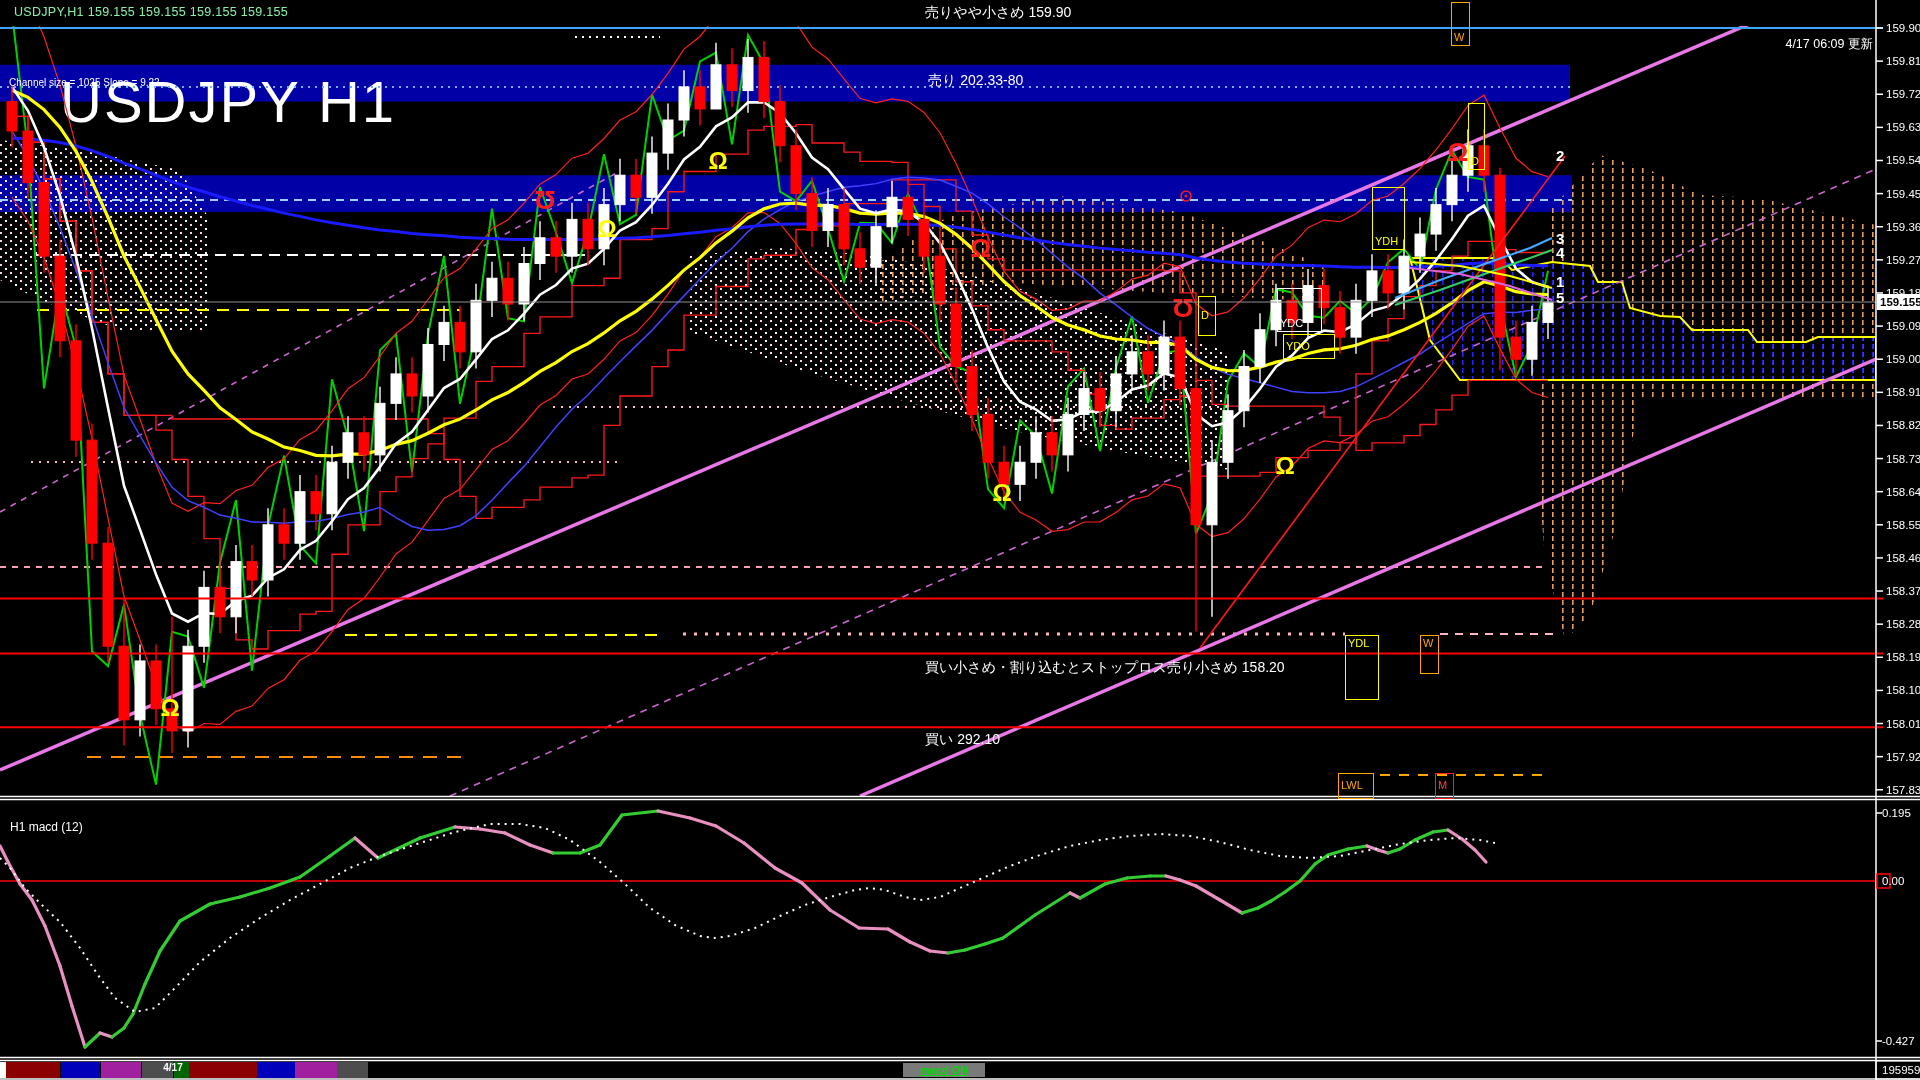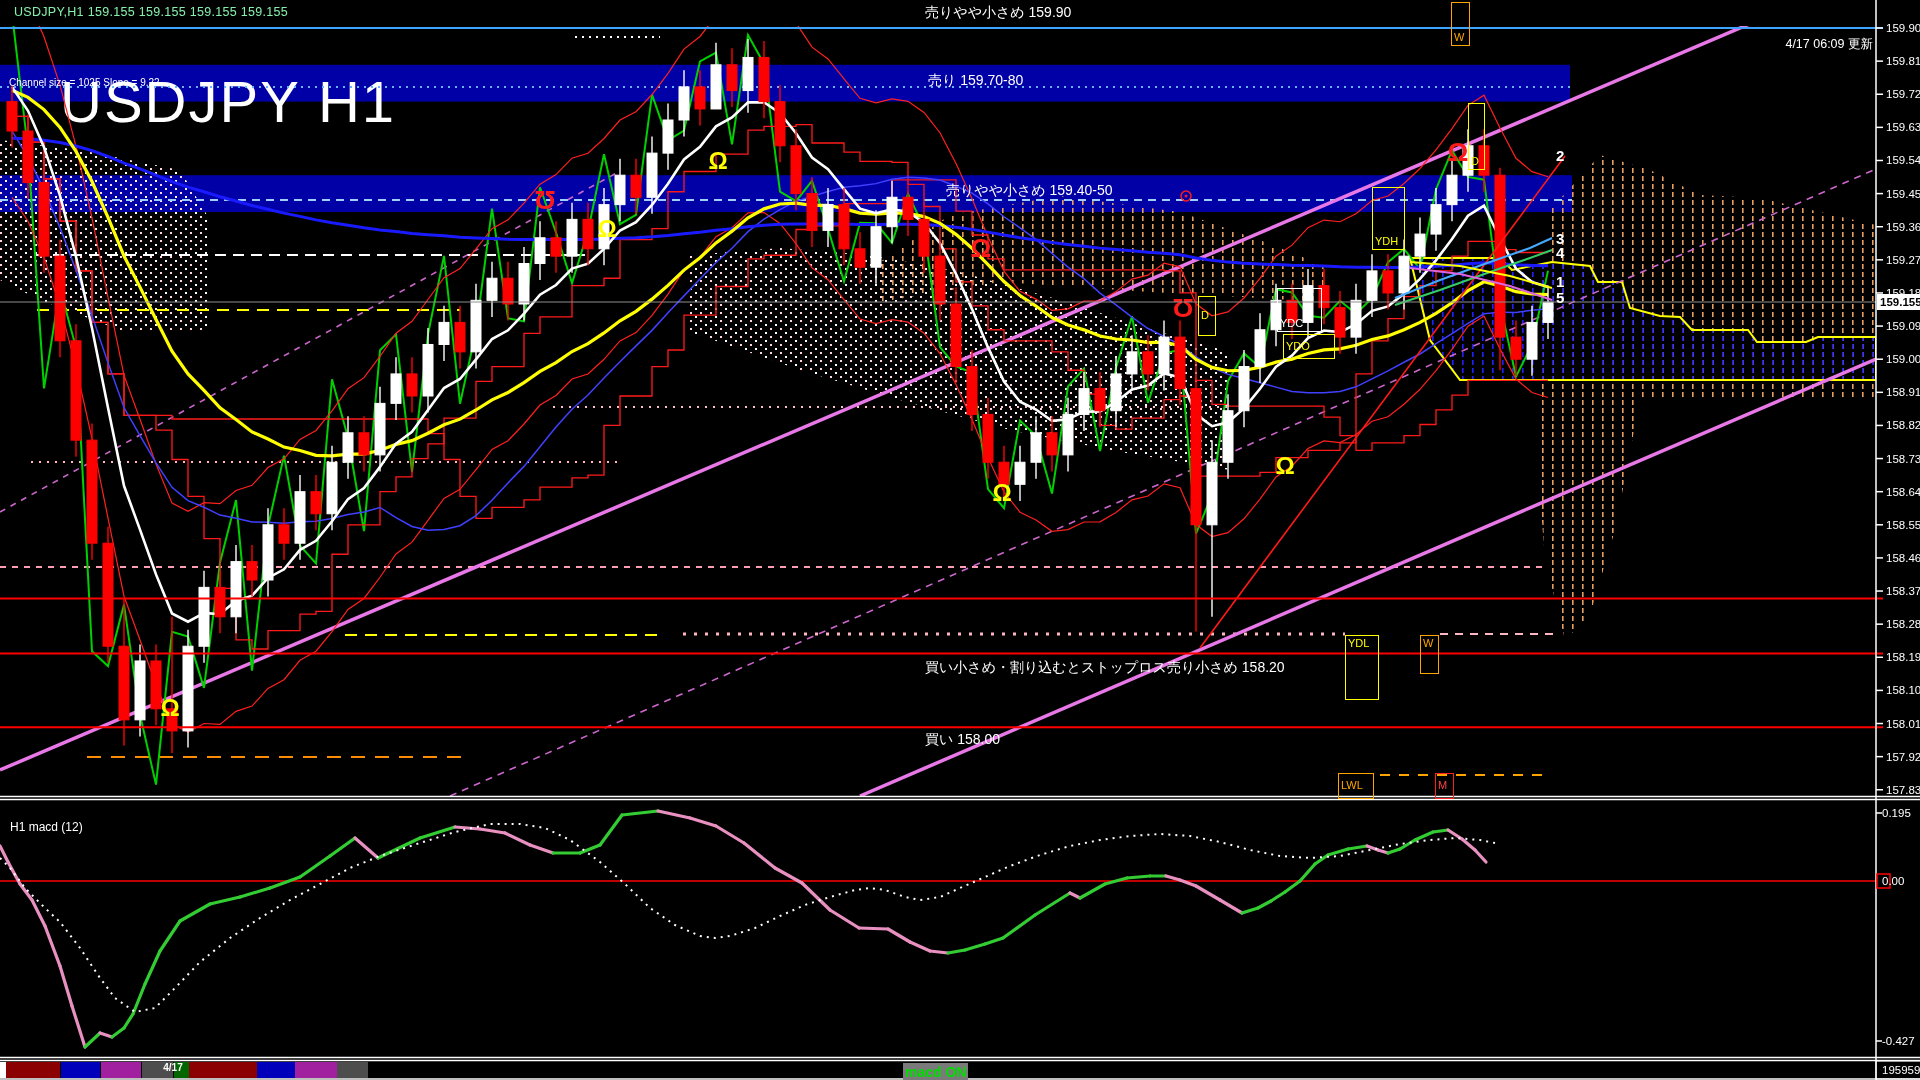--- a/index.html
+++ b/index.html
@@ -4,21 +4,21 @@
 <style>
   html,body{margin:0;padding:0;background:#000;}
   #screen{position:relative;width:1920px;height:1080px;background:#000;overflow:hidden;
           font-family:"Liberation Sans",sans-serif;}
   #chart-svg{position:absolute;left:0;top:0;}
   .tl-left{position:absolute;left:14px;top:5px;color:#86efac;font-size:12.5px;letter-spacing:.3px;}
   .tl-right{position:absolute;left:1700px;top:4px;width:173px;text-align:right;color:#fff;font-size:12.5px;margin-top:32px;}
   .channel-info{position:absolute;left:9px;top:77px;color:#fff;font-size:10px;z-index:6;}
   .macd-label{position:absolute;left:10px;top:820px;color:#fff;font-size:12px;z-index:6;}
   .macd-on{position:absolute;left:903px;top:1063px;background:#7a7a7a;color:#00dd00;
-           font-size:14px;font-weight:bold;padding:1px 2px;z-index:8;}
+           font-size:11px;font-weight:bold;padding:1px 17px;z-index:8;text-decoration:underline;}
   .date-badge{position:absolute;left:149px;top:1062px;width:48px;text-align:center;color:#fff;
               font-size:10px;font-weight:bold;z-index:8;}
   .anno{position:absolute;width:620px;color:#fff;font-size:14px;z-index:6;white-space:nowrap;}
   .lvlbox{position:absolute;z-index:6;font-size:11px;line-height:11px;}
   .lvlbox span{position:absolute;}
   .num-right{position:absolute;color:#fff;font-size:15px;font-weight:bold;z-index:6;}
 </style>
 </head>
 <body>
 
@@ -449,24 +449,23 @@
         <text x="1882" y="1074" fill="#ffffff" font-size="11.5">195959</text>
       </g>
     </svg>
   <div class="tl-left">USDJPY,H1  159.155 159.155 159.155 159.155</div>
   <div class="tl-right">4/17 06:09 更新</div>
   <div class="channel-info">Channel size = 1025 Slope = 9.22</div>
   <div class="macd-label">H1  macd (12)</div>
   <div class="macd-on">macd ON</div>
   <div class="date-badge">4/17</div>
 <div class="anno" style="left: 925px; top: 4px;">売りやや小さめ 159.90</div>
-    <div class="anno" style="left: 928px; top: 72px;">売り 159.70-80</div>
-    <div class="anno" style="left: 946px; top: 182px;">売りやや小さめ 159.40-50</div>
+    <div class="anno" style="left: 928px; top: 72px;">売り 202.33-80</div>
     <div class="anno" style="left: 925px; top: 659px;">買い小さめ・割り込むとストップロス売り小さめ 158.20</div>
-    <div class="anno" style="left: 925px; top: 731px;">買い 158.00</div>
+    <div class="anno" style="left: 925px; top: 731px;">買い 292.10</div>
     <div class="lvlbox" style="left: 1451px; top: 2px; width: 17px; height: 42px; border: 1.5px solid rgb(255, 165, 0); color: rgb(255, 165, 0);">
       <span style="left: 2px; bottom: 2px;">W</span>
     </div>
     <div class="lvlbox" style="left: 1468px; top: 103px; width: 15px; height: 65px; border: 1.5px solid rgb(255, 255, 0); color: rgb(255, 255, 0);">
       <span style="left: 2px; bottom: 2px;">D</span>
     </div>
     <div class="lvlbox" style="left: 1372px; top: 187px; width: 31px; height: 61px; border: 1.5px solid rgb(255, 255, 0); color: rgb(255, 255, 0);">
       <span style="left: 2px; bottom: 2px;">YDH</span>
     </div>
     <div class="lvlbox" style="left: 1277px; top: 288px; width: 43px; height: 42px; border: 1.5px solid rgb(255, 255, 255); color: rgb(255, 255, 255);">

